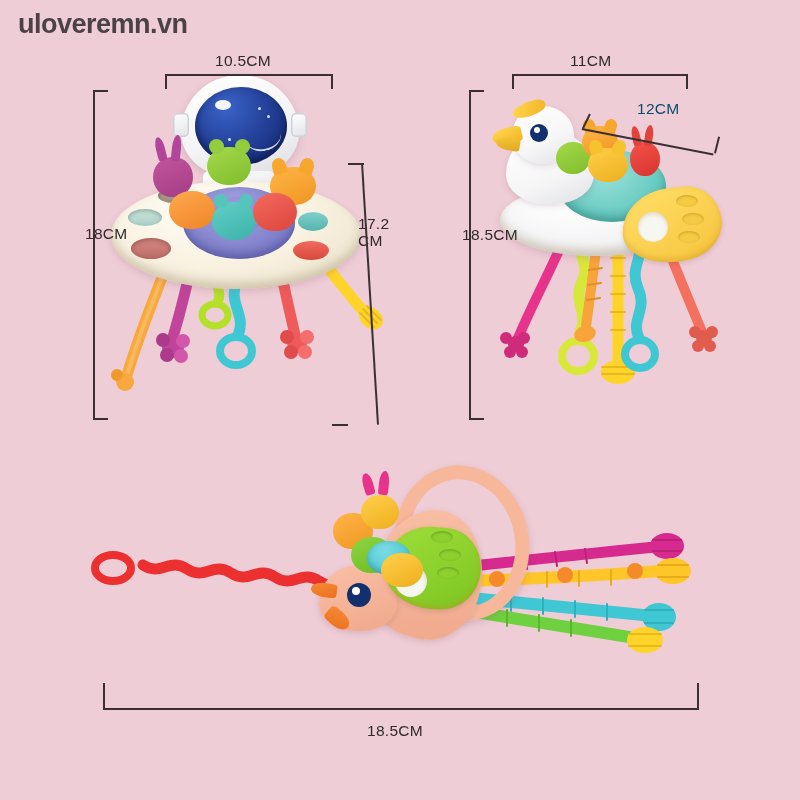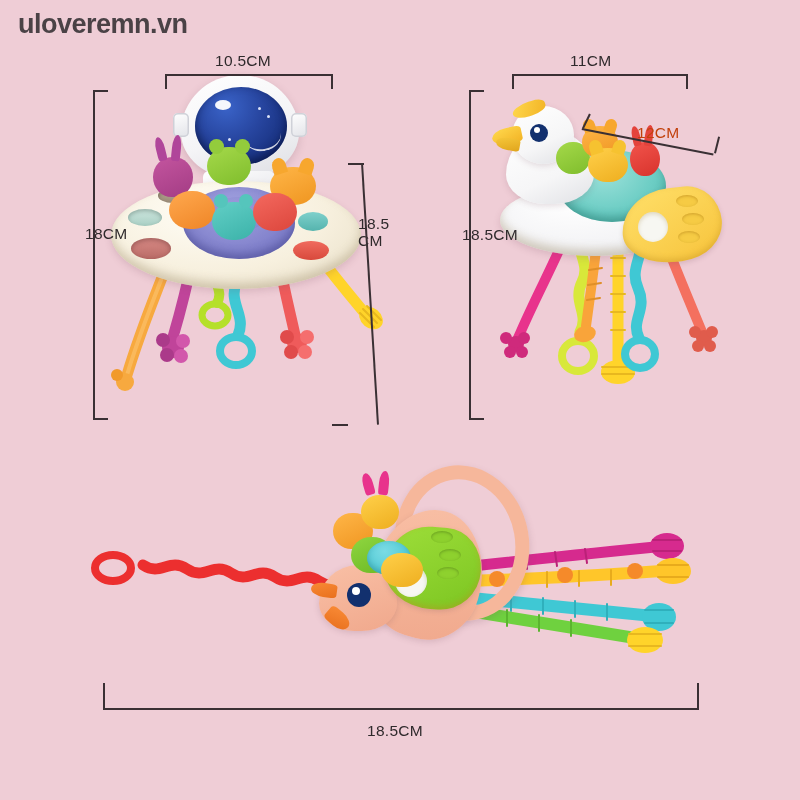--- a/index.html
+++ b/index.html
@@ -194,21 +194,21 @@
     <div class="dimlbl" style="left: 215px; top: 52px; color: rgb(47, 42, 44);">10.5CM</div>
     <div class="dline h" style="left: 165px; top: 74px; width: 168px; background: rgb(58, 48, 52);"></div>
     <div class="cap v" style="left: 165px; top: 74px; height: 15px; background: rgb(58, 48, 52);"></div>
     <div class="cap v" style="left: 331px; top: 74px; height: 15px; background: rgb(58, 48, 52);"></div>
 
     <div class="dimlbl" style="left: 85px; top: 225px; color: rgb(47, 42, 44);">18CM</div>
     <div class="dline v" style="left: 93px; top: 90px; height: 330px; background: rgb(58, 48, 52);"></div>
     <div class="cap h" style="left: 93px; top: 90px; width: 15px; background: rgb(58, 48, 52);"></div>
     <div class="cap h" style="left: 93px; top: 418px; width: 15px; background: rgb(58, 48, 52);"></div>
 
-    <div class="dimlbl" style="left: 358px; top: 215px; text-align: left; color: rgb(47, 42, 44);">18.5
+    <div class="dimlbl" style="left: 358px; top: 215px; text-align: left; color: rgb(47, 42, 44);">17.2
 CM</div>
     <div class="diag" style="left: 363px; top: 163px; width: 262px; transform: rotate(86.5deg); background: rgb(58, 48, 52);"></div>
     <div class="cap h" style="left: 348px; top: 163px; width: 16px; background: rgb(58, 48, 52);"></div>
     <div class="cap h" style="left: 332px; top: 424px; width: 16px; background: rgb(58, 48, 52);"></div>
   </div>
 
   <div>
 
     <div class="toy" style="left:490px;top:80px;width:250px;height:340px;">
 
@@ -296,21 +296,21 @@
     <div class="dimlbl" style="left: 570px; top: 52px; color: rgb(47, 42, 44);">11CM</div>
     <div class="dline h" style="left: 512px; top: 74px; width: 176px; background: rgb(58, 48, 52);"></div>
     <div class="cap v" style="left: 512px; top: 74px; height: 15px; background: rgb(58, 48, 52);"></div>
     <div class="cap v" style="left: 686px; top: 74px; height: 15px; background: rgb(58, 48, 52);"></div>
 
     <div class="dimlbl" style="left: 462px; top: 226px; color: rgb(47, 42, 44);">18.5CM</div>
     <div class="dline v" style="left: 469px; top: 90px; height: 330px; background: rgb(58, 48, 52);"></div>
     <div class="cap h" style="left: 469px; top: 90px; width: 15px; background: rgb(58, 48, 52);"></div>
     <div class="cap h" style="left: 469px; top: 418px; width: 15px; background: rgb(58, 48, 52);"></div>
 
-    <div class="dimlbl" style="left: 637px; top: 124px; color: #c2410c;">12CM</div>
+    <div class="dimlbl" style="left: 637px; top: 100px; color: #0c4a6e;">12CM</div>
     <div class="diag" style="left: 582px; top: 128px; width: 134px; transform: rotate(11deg); background: rgb(58, 48, 52);"></div>
     <div class="diag" style="left: 582px; top: 128px; width: 16px; transform: rotate(-64deg); background: rgb(58, 48, 52);"></div>
     <div class="diag" style="left: 714px; top: 153px; width: 17px; transform: rotate(-76deg); background: rgb(58, 48, 52);"></div>
   </div>
 
   <div>
 
     <div class="toy" style="left:95px;top:455px;width:620px;height:215px;">
 
       <svg width="620" height="215" style="position:absolute;left:0;top:0;overflow:visible;">

